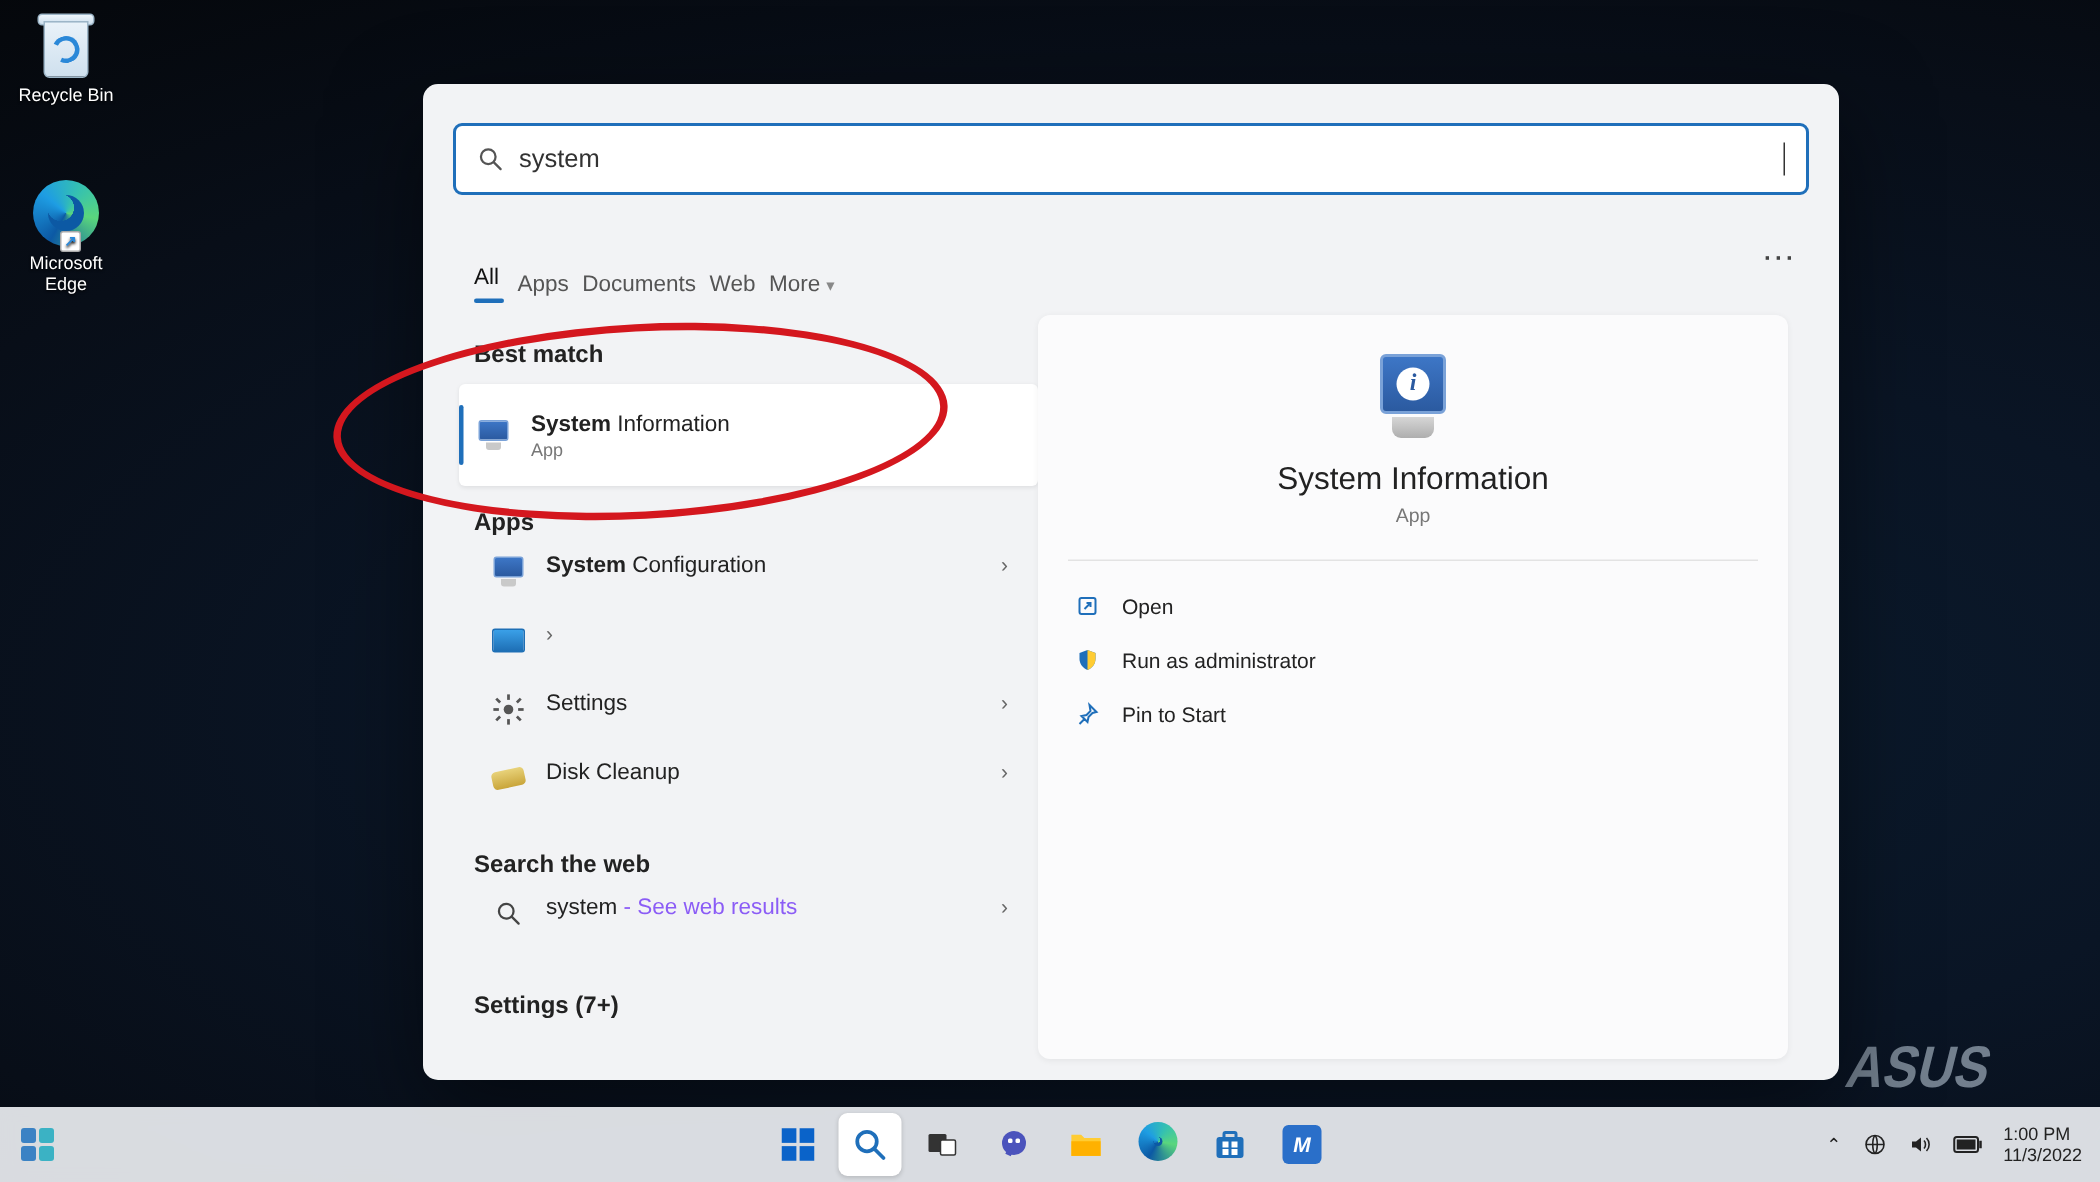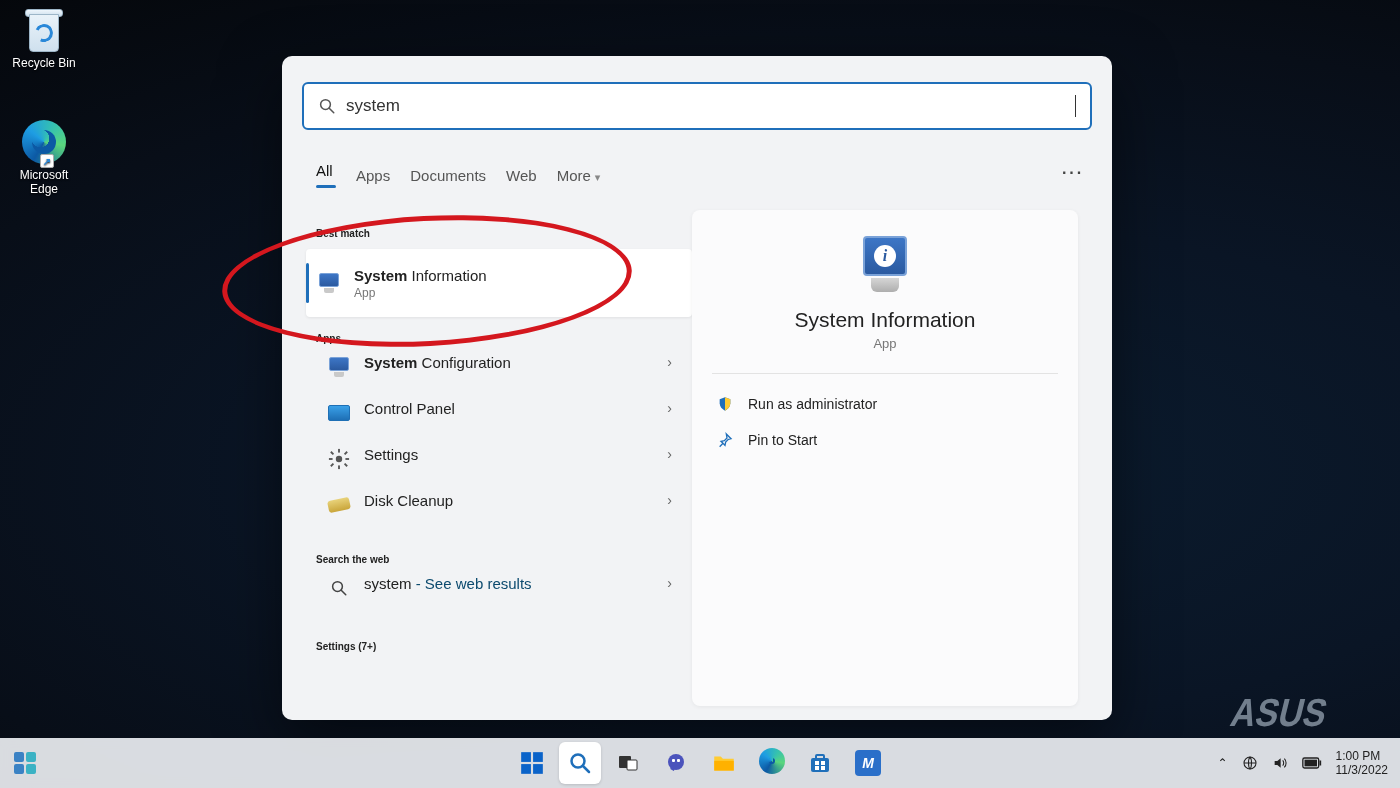--- a/index.html
+++ b/index.html
@@ -24,46 +24,46 @@
   .bin .body { position:absolute; inset:8px 6px 0 6px; background:linear-gradient(#e9f2f9,#cfe0ee); border:1px solid #9db6c8; border-radius:0 0 4px 4px;}
   .bin .lid  { position:absolute; top:3px; left:2px; right:2px; height:8px; background:linear-gradient(#eef6fc,#cddfed); border:1px solid #9db6c8; border-radius:3px;}
   .bin .recyc{ position:absolute; top:18px; left:12px; width:18px; height:18px; border:3px solid #2a88d8; border-left-color:transparent; border-radius:50%; transform:rotate(-20deg);}
   .edge-icon { width:44px; height:44px; margin:0 auto 4px; border-radius:50%; background:
     conic-gradient(from 210deg, #0c59a4 0deg,#1e9de3 100deg,#35c1b0 180deg,#5ad67d 250deg,#0c59a4 360deg);
     position:relative;}
   .edge-icon::after{content:"";position:absolute;inset:10px;border-radius:50%;background:radial-gradient(circle at 35% 35%, #fff0 0 40%, #0c59a4 41%);}
   .shortcut-badge{position:absolute;left:18px;top:34px;width:14px;height:14px;background:#fff;border:1px solid #aaa;border-radius:2px;display:flex;align-items:center;justify-content:center;color:#2a88d8;font-size:10px;font-weight:bold;}
   
   .search-panel {
-    position:absolute; left:282px; top:56px; width:830px; height:664px;
+    position:absolute; left:282px; top:56px; width:944px; height:664px;
     background:#f2f3f5; border-radius:10px; box-shadow:0 20px 60px rgba(0,0,0,.5);
     color:#222;
   }
   .search-box {
     position:absolute; left:20px; right:20px; top:26px; height:48px;
     background:#fff; border:2px solid #1f6fba; border-radius:6px;
     display:flex; align-items:center; padding:0 14px;
   }
   .search-box .mag { width:18px; height:18px; margin-right:10px; }
   .search-input {
     border:none; outline:none; font-size:17px; flex:1; color:#333; background:transparent;
   }
   .caret { width:1px; height:22px; background:#333; animation:blink 1s steps(1) infinite; }
   @keyframes blink { 50% { opacity:0; } }
   .filters {
-    position:absolute; left:34px; top:96px; display:flex; gap:20px; align-items:center;
+    position:absolute; left:34px; top:110px; display:flex; gap:9px; align-items:center;
     font-size:15px; color:#555;
   }
   .filters .tab { padding:10px 0; cursor:pointer;}
   .filters .tab.active { color:#111; }
   .filters .tab.active::after { content:""; display:block; width:20px; height:3px; background:#1f6fba; border-radius:2px; margin-top:6px;}
   .filters .chev { font-size:11px; margin-left:4px; color:#888;}
   .more-dots { position:absolute; right:28px; top:108px; letter-spacing:2px; color:#444; cursor:pointer; font-weight:bold;}
   .left-col { position:absolute; left:0; top:156px; width:400px; bottom:10px; padding-left:34px;}
-  .section-title { font-size:10px; font-weight:600; color:#222; margin:16px 0 10px;}
+  .section-title { font-size:16px; font-weight:600; color:#222; margin:16px 0 10px;}
   .result-row {
     display:flex; align-items:flex-start; height:46px; border-radius:6px; padding:0 10px; cursor:pointer; position:relative;
   }
   .result-row .ric { width:26px; height:26px; margin-right:12px; display:flex; align-items:center; justify-content:center; }
   .result-row .txt { font-size:15px; color:#222; flex:1;}
   .result-row .txt b { font-weight:600;}
   .result-row .chev-r { color:#666; font-size:14px;}
   .best-match {
     background:#fff; margin:0 -10px 0 -10px; padding:10px 10px; height:68px; border-radius:4px; display:flex; align-items:center;
     box-shadow:0 1px 3px rgba(0,0,0,.08);
@@ -187,21 +187,20 @@
           </div>
       </div>
       <div class="txt"><b>System</b><span> Configuration</span></div>
       <div class="chev-r">›</div>
     </div>
 
     <div class="result-row">
       <div class="ric">
         <div style="width:22px;height:16px;background:linear-gradient(#3aa0e8,#1e6fb5);border-radius:2px;border:1px solid #1e6fb5;"></div>
       </div>
-      <div class="txt"><span>Control Panel</span></div>
       <div class="chev-r">›</div>
     </div>
 
     <div class="result-row">
       <div class="ric">
         <svg width="22" height="22" viewBox="0 0 24 24">
             <circle cx="12" cy="12" r="3.5" fill="#555"></circle>
             <g fill="#555">
               <rect x="11" y="1" width="2" height="4"></rect>
               <rect x="11" y="19" width="2" height="4"></rect>
@@ -228,38 +227,47 @@
 
     <div class="section-title">Search the web</div>
 
     <div class="result-row">
       <div class="ric">
         <svg width="18" height="18" viewBox="0 0 24 24">
             <circle cx="10" cy="10" r="6.5" fill="none" stroke="#444" stroke-width="2"></circle>
             <line x1="15" y1="15" x2="21" y2="21" stroke="#444" stroke-width="2" stroke-linecap="round"></line>
           </svg>
       </div>
-      <div class="txt"><span>system</span><span style="color:#0c4a6e"> - See web results</span></div>
+      <div class="txt"><span>system</span><span style="color:#8b5cf6"> - See web results</span></div>
       <div class="chev-r">›</div>
     </div>
 
     <div class="section-title" style="margin-top:20px">Settings (7+)</div>
   </div>
 
   <div class="right-pane">
     <div class="big-icon">
       <div class="scr">
           <div class="i">i</div>
         </div>
       <div class="stand"></div>
     </div>
     <div class="right-title">System Information</div>
     <div class="right-sub">App</div>
     <div class="divider"></div>
 
+    <div class="action-row">
+      <span class="aicon">
+        <svg width="16" height="16" viewBox="0 0 24 24" fill="none" stroke="#1f6fba" stroke-width="2">
+            <rect x="4" y="4" width="16" height="16" rx="2"></rect>
+            <path d="M9 15 L15 9 M11 9h4v4"></path>
+          </svg>
+      </span>
+      <span>Open</span>
+    </div>
     <div class="action-row">
       <span class="aicon">
         <svg width="16" height="16" viewBox="0 0 24 24">
             <path d="M12 2 L20 5v6c0 5-3.5 9-8 11C7.5 20 4 16 4 11V5z" fill="#1f6fba"></path>
             <path d="M12 2v20" stroke="#ffcc33" stroke-width="0"></path>
             <path d="M12 2 L20 5v6c0 5-3.5 9-8 11z" fill="#ffcc33"></path>
           </svg>
       </span>
       <span>Run as administrator</span>
     </div>

